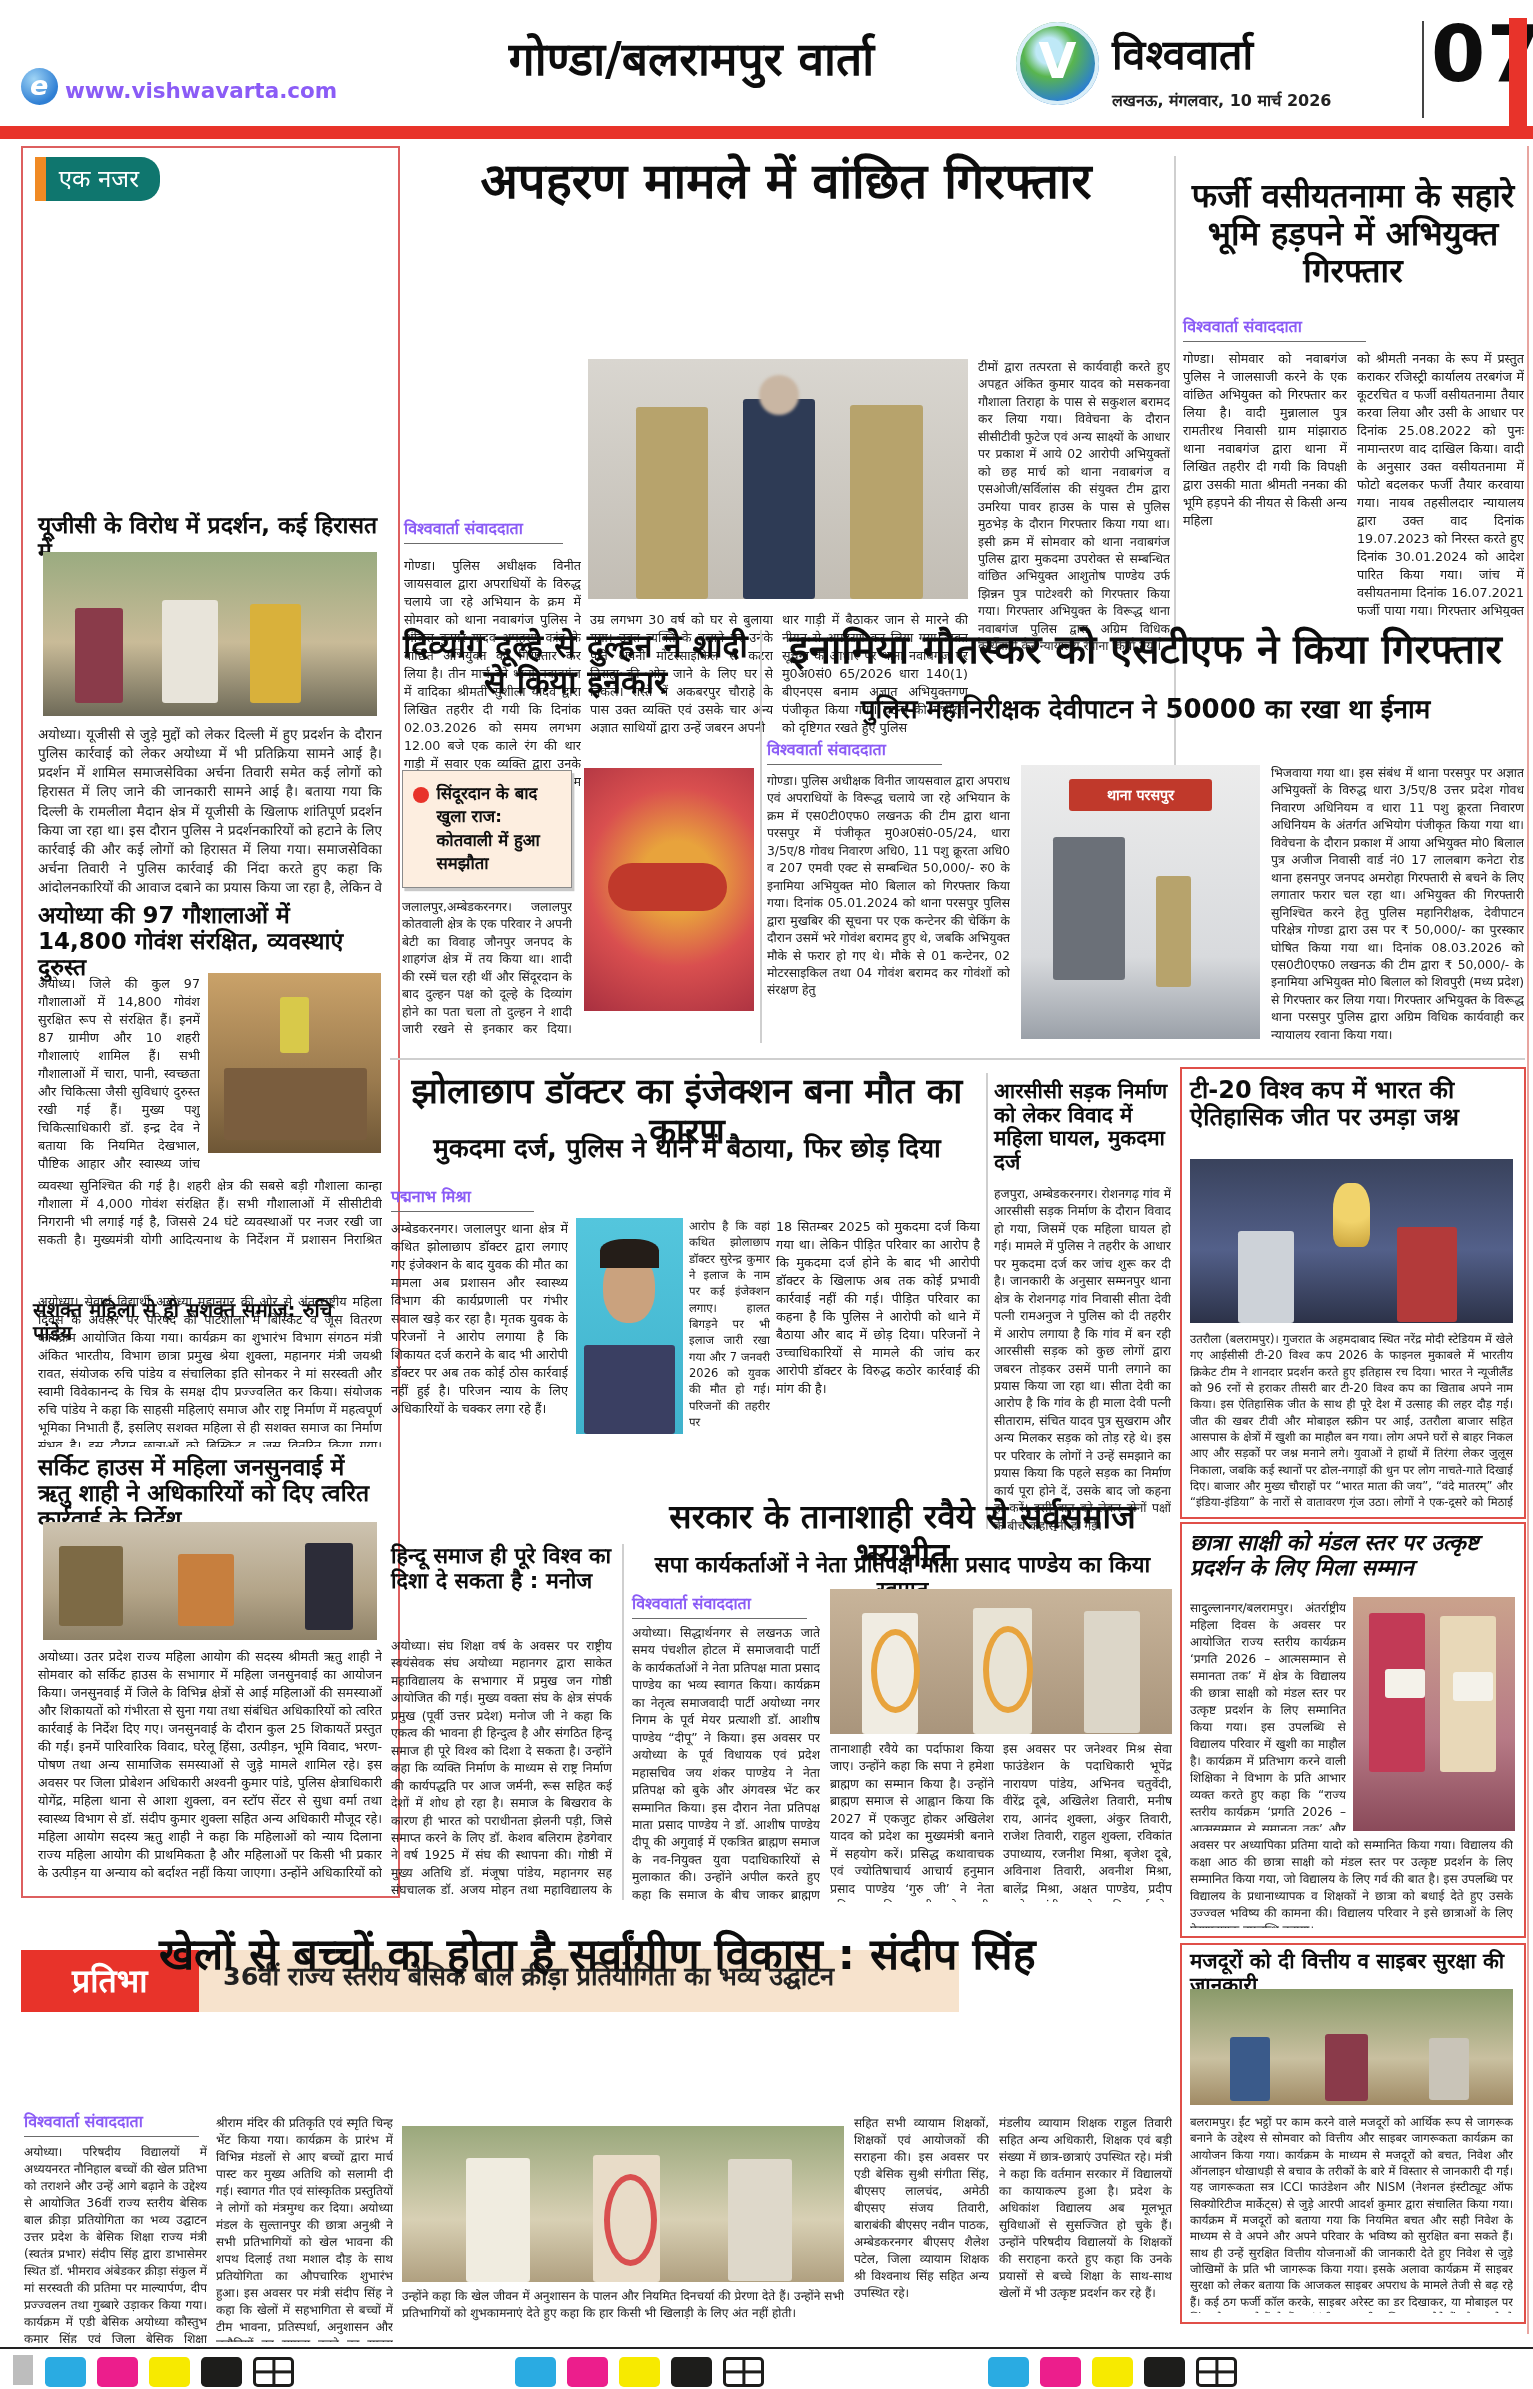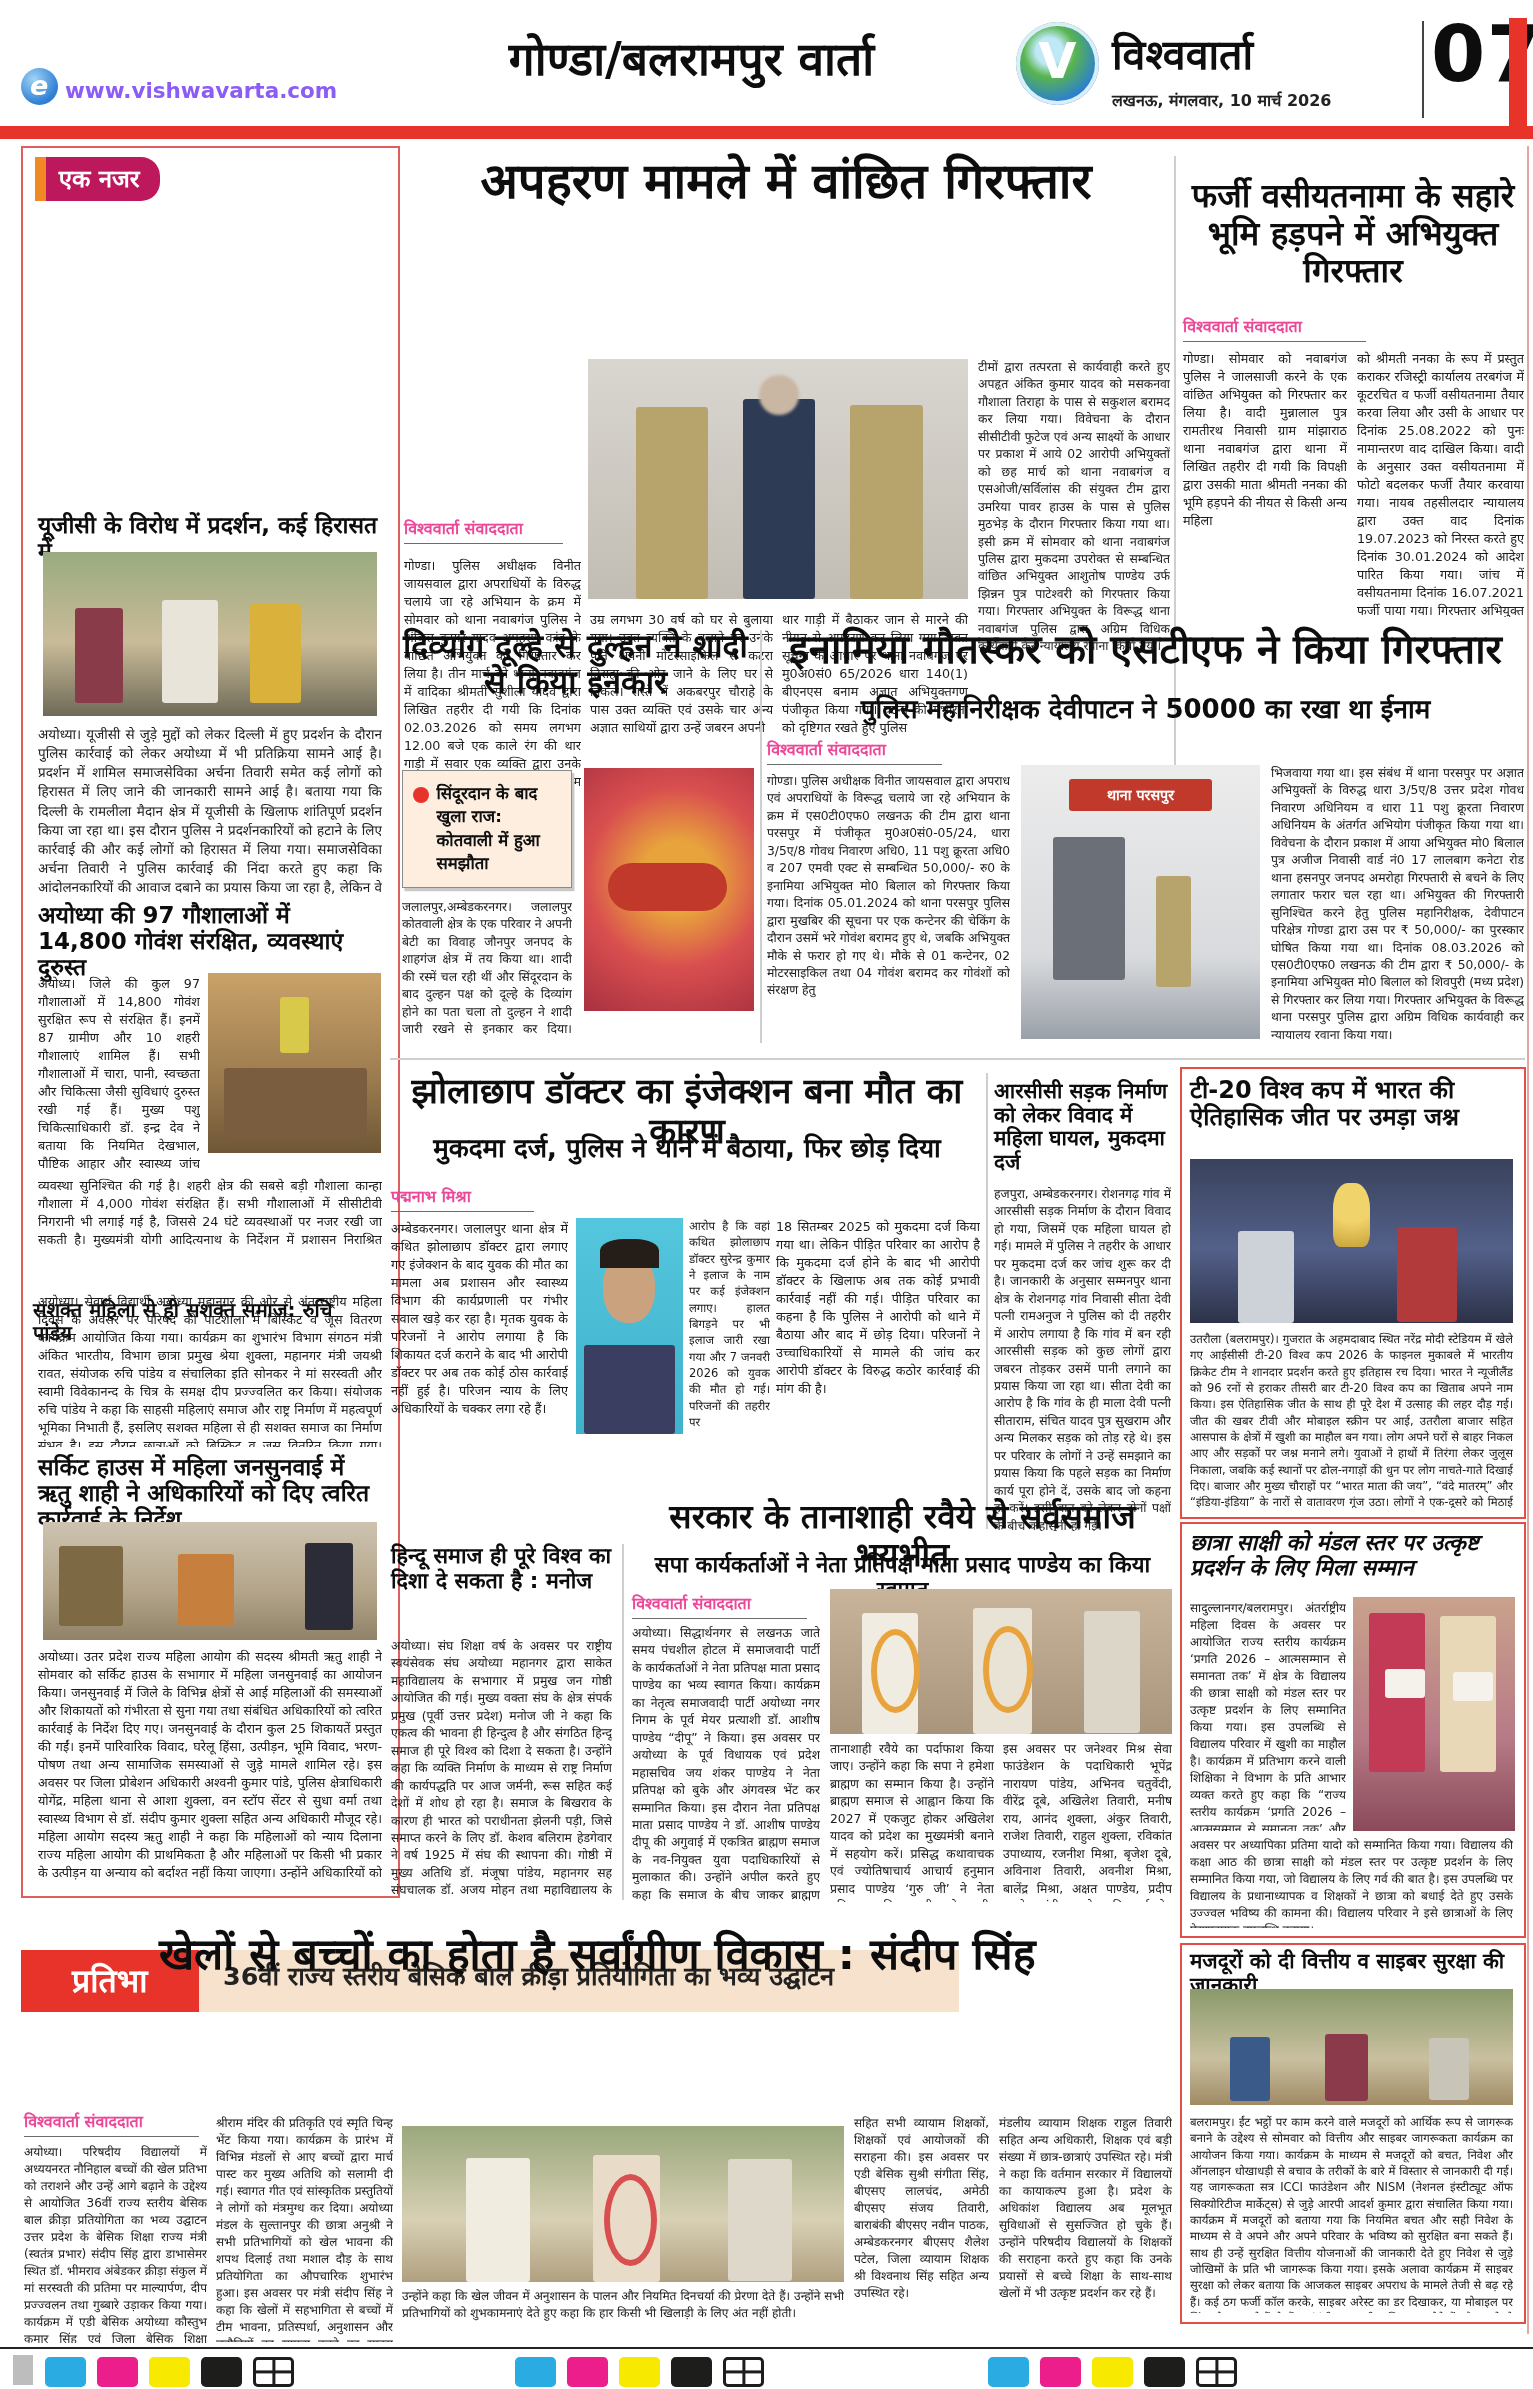--- a/index.html
+++ b/index.html
@@ -2,21 +2,21 @@
 <html style="font-size:12.7px"><head>
 <meta charset="utf-8">
 <style>
   html,body{margin:0;padding:0;background:#e9e9e9;}
   #page{position:relative;width:1533px;height:2389px;background:#ffffff;margin:0 auto;
         font-family:"DejaVu Sans","Liberation Sans",sans-serif;color:#1c1c1c;overflow:hidden;}
   .abs{position:absolute;}
   .hl{font-weight:800;color:#0d0d0d;line-height:1.14;}
   .ctr{text-align:center;}
   .body-txt{font-size:13.5px;line-height:1.42;text-align:justify;color:#1b1b1b;overflow:hidden;}
-  .byline{font-weight:700;font-size:16px;color:#ec4899;border-bottom:1.6px solid #6b6b6b;padding-bottom:4px;}
+  .byline{font-weight:700;font-size:16px;color:#8b5cf6;border-bottom:1.6px solid #6b6b6b;padding-bottom:4px;}
   .photo{position:absolute;overflow:hidden;}
   .kicker{background:#fdeee0;border:0.8px solid #8a8a8a;box-shadow:2.4px 3.2px 0 #c9c9c9;padding:11px 9.5px;display:flex;gap:8px;align-items:flex-start;}
   .kicker .dot{width:16px;height:16px;border-radius:50%;background:#e8332a;flex:0 0 16px;margin-top:4.8px;}
   .kicker .ktxt{font-weight:700;font-size:16.7px;line-height:1.4;color:#101010;}
   .vrule{position:absolute;width:1.6px;background:#cfcfcf;}
   .hrule{position:absolute;height:1.6px;background:#cfcfcf;}
   .redbox{position:absolute;border:2.4px solid #e04f48;}
   .figure{position:absolute;border-radius:3.2px;}
   .swatch{width:41px;height:30px;border-radius:4.8px;display:inline-block;margin-right:11px;}
   .regicon{width:41px;height:30px;border-radius:4.8px;display:inline-block;border:3.2px solid #1d1d1b;background:#fff;position:relative;box-sizing:border-box;}
@@ -40,21 +40,21 @@
   <div class="abs" style="left:1422px;top:20.7px;width:1.6px;height:97px;background:#444;"></div>
   <div class="abs hl" style="left:1431px;top:9.5px;font-size:78px;letter-spacing:1.6px;">07</div>
   <div class="abs" style="left:1509px;top:17.5px;width:17.5px;height:108px;background:#e8332a;"></div>
   <div class="abs" style="left:0;top:126px;width:1533px;height:12.7px;background:#e8332a;"></div>
   <div class="abs" style="left:1527px;top:146px;width:2.4px;height:2188px;background:#e8a5a0;"></div>
 
   <div class="abs" style="left:20.7px;top:146px;width:375px;height:1748px;border:2.4px solid #dd5f5f;"></div>
 
   <div class="abs" style="left:35px;top:157px;display:flex;align-items:stretch;">
     <span style="width:11px;background:#f08a24;display:inline-block;"></span>
-    <span style="background:#be185d;color:#fff;font-weight:700;font-size:24px;padding:4px 20.7px 7.2px 12.7px;border-radius:0 19px 19px 0;">एक नजर</span>
+    <span style="background:#0f766e;color:#fff;font-weight:400;font-size:24px;padding:4px 20.7px 7.2px 12.7px;border-radius:0 19px 19px 0;">एक नजर</span>
   </div>
 
   <div class="abs body-txt" style="left:38px;top:248px;width:344px;height:256px;"></div>
 
   <div class="abs hl" style="left:38px;top:512px;width:344px;font-size:23px;">यूजीसी के विरोध में प्रदर्शन, कई हिरासत में</div>
   <div class="photo" style="left:43px;top:552px;width:334px;height:164px;background:linear-gradient(180deg,#9aab80 0%,#c9bb98 55%,#6e6a58 100%);">
     <div class="figure" style="left:32px;top:56px;width:48px;height:95px;background:#8a3b4a;"></div>
     <div class="figure" style="left:119px;top:48px;width:56px;height:103px;background:#e8e4da;"></div>
     <div class="figure" style="left:207px;top:52px;width:51px;height:99px;background:#d9b13b;"></div>
   </div>

